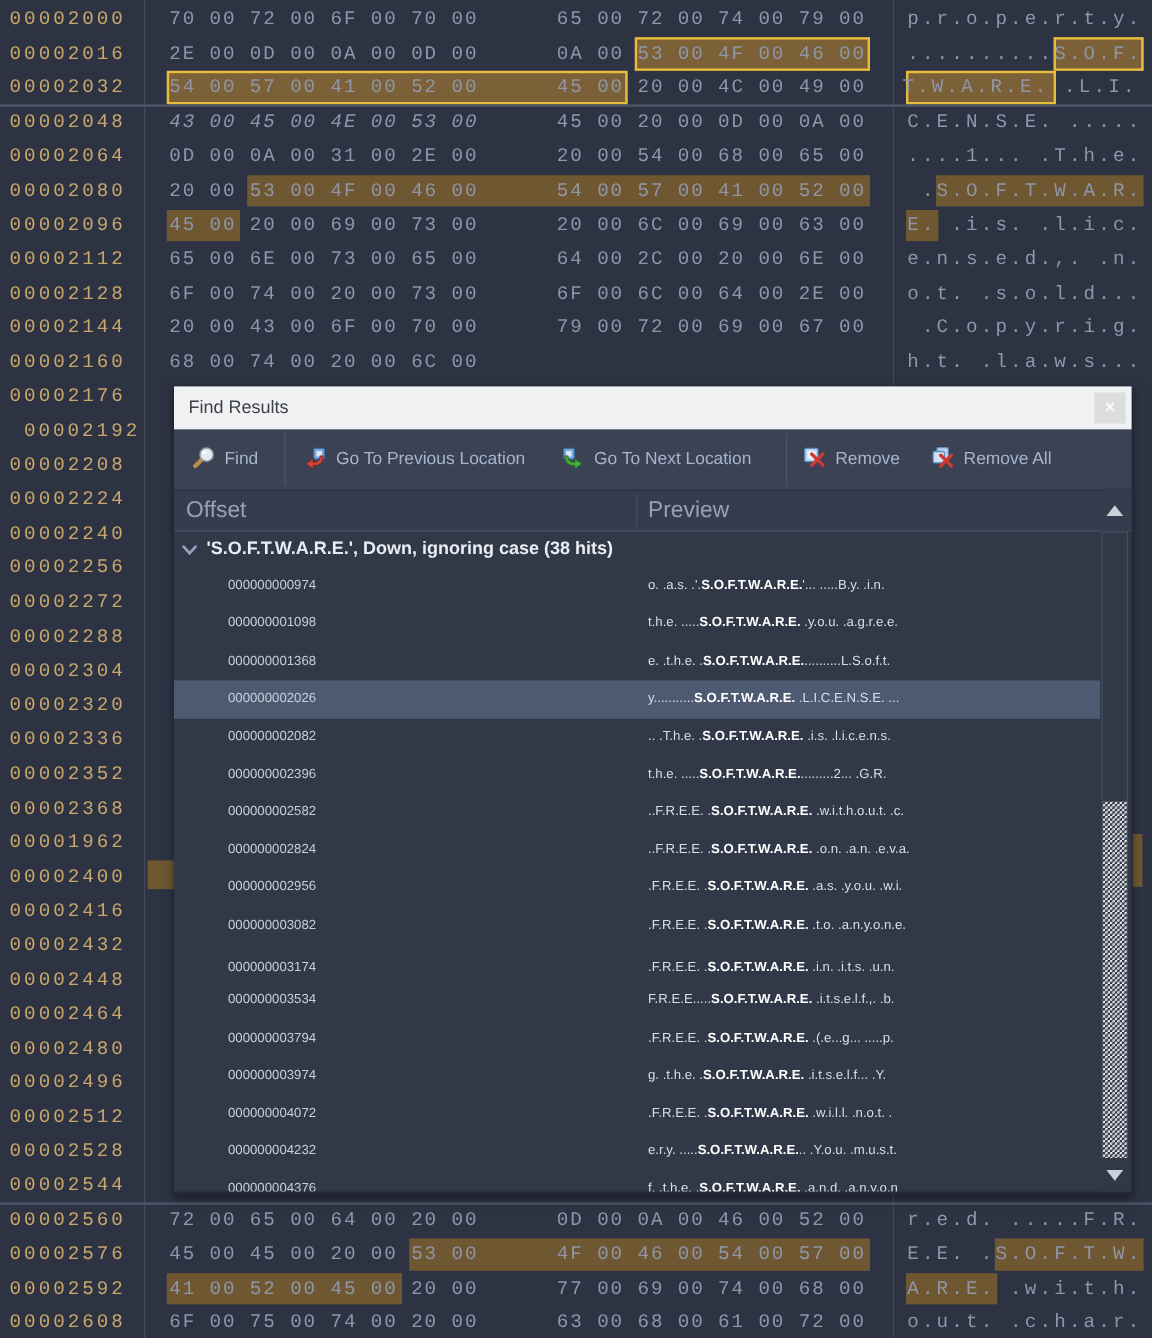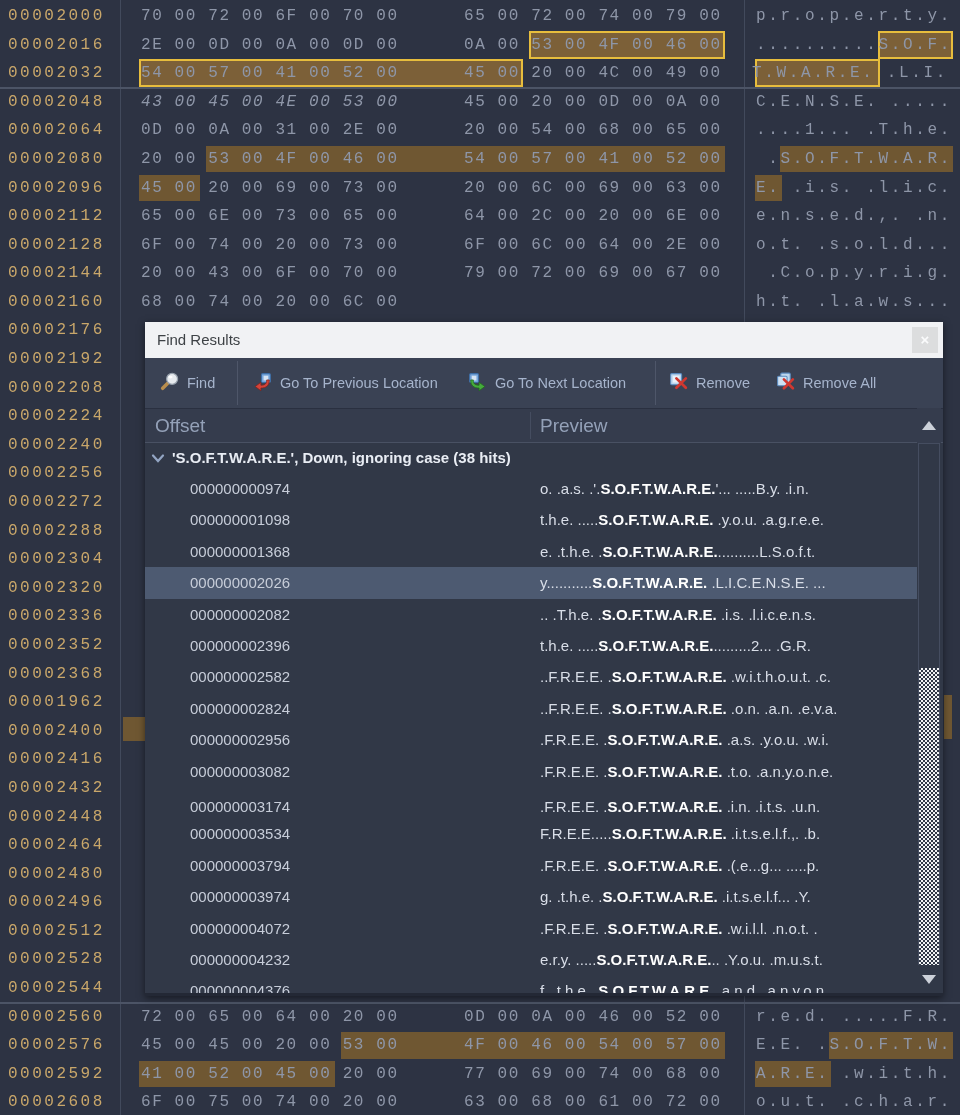--- a/index.html
+++ b/index.html
@@ -38,21 +38,21 @@
   .lheader{position:absolute;left:0;top:86px;width:100%;height:35px;background:#353c4d;
            border-top:1px solid #2a3040;border-bottom:1px solid #495163;box-sizing:border-box;
            color:#94a1b8;font-size:19px;}
   .hcol{position:absolute;top:0;line-height:33px;}
   .hdiv{position:absolute;left:385px;top:3px;bottom:3px;width:1px;background:#454d60;}
   .rlist{position:absolute;left:0;top:121px;width:772px;height:550px;overflow:hidden;}
   .grow{position:absolute;left:0;top:0;width:100%;height:30px;line-height:30px;
         color:#e9edf4;font-weight:bold;font-size:15px;}
   .grow svg{position:absolute;left:6px;top:10px;}
   .glabel{position:absolute;left:27px;white-space:nowrap;}
-  .rrow{position:absolute;left:0;width:100%;height:31.4px;line-height:31.4px;font-size:15px;color:#c7cdd9;}
+  .rrow{position:absolute;left:0;width:100%;height:31.4px;line-height:31.4px;font-size:11px;color:#c7cdd9;}
   .rrow.sel{background:#4d5a71;}
   .roff{position:absolute;left:45px;}
   .rprev{position:absolute;left:395px;color:#d9dee8;white-space:pre;}
   .rprev b{color:#ffffff;}
 
   
   .vscroll{position:absolute;left:772px;top:86px;width:24px;height:585px;}
   .sbtn{position:absolute;left:0;width:24px;}
   .sbtn.up{top:0;height:35px;background:#353c4d;}
   .sbtn.down{bottom:0;height:28px;background:#313847;}
@@ -147,21 +147,21 @@
     <div class="hexrow" style="top: 287.9px;">
       <span class="addr" style="left: 8px;">00002160</span>
       <span class="hx" style="left: 141px;">68 00 74 00 20 00 6C 00</span>
       <span class="hx" style="left: 464px; margin-top: 48px;">61 00 77 00 73 00 0D 00</span>
       <span class="asc" style="left: 756px;">h.t. .l.a.w.s...</span>
     </div>
     <div class="hexrow" style="top: 316.49px;">
       <span class="addr" style="left: 8px;">00002176</span>
     </div>
     <div class="hexrow" style="top: 345.08px;">
-      <span class="addr" style="left: 8px;">00002192</span>
+      <span class="addr" style="left: 20px;">00002192</span>
     </div>
     <div class="hexrow" style="top: 373.67px;">
       <span class="addr" style="left: 8px;">00002208</span>
     </div>
     <div class="hexrow" style="top: 402.26px;">
       <span class="addr" style="left: 8px;">00002224</span>
     </div>
     <div class="hexrow" style="top: 430.85px;">
       <span class="addr" style="left: 8px;">00002240</span>
     </div>

